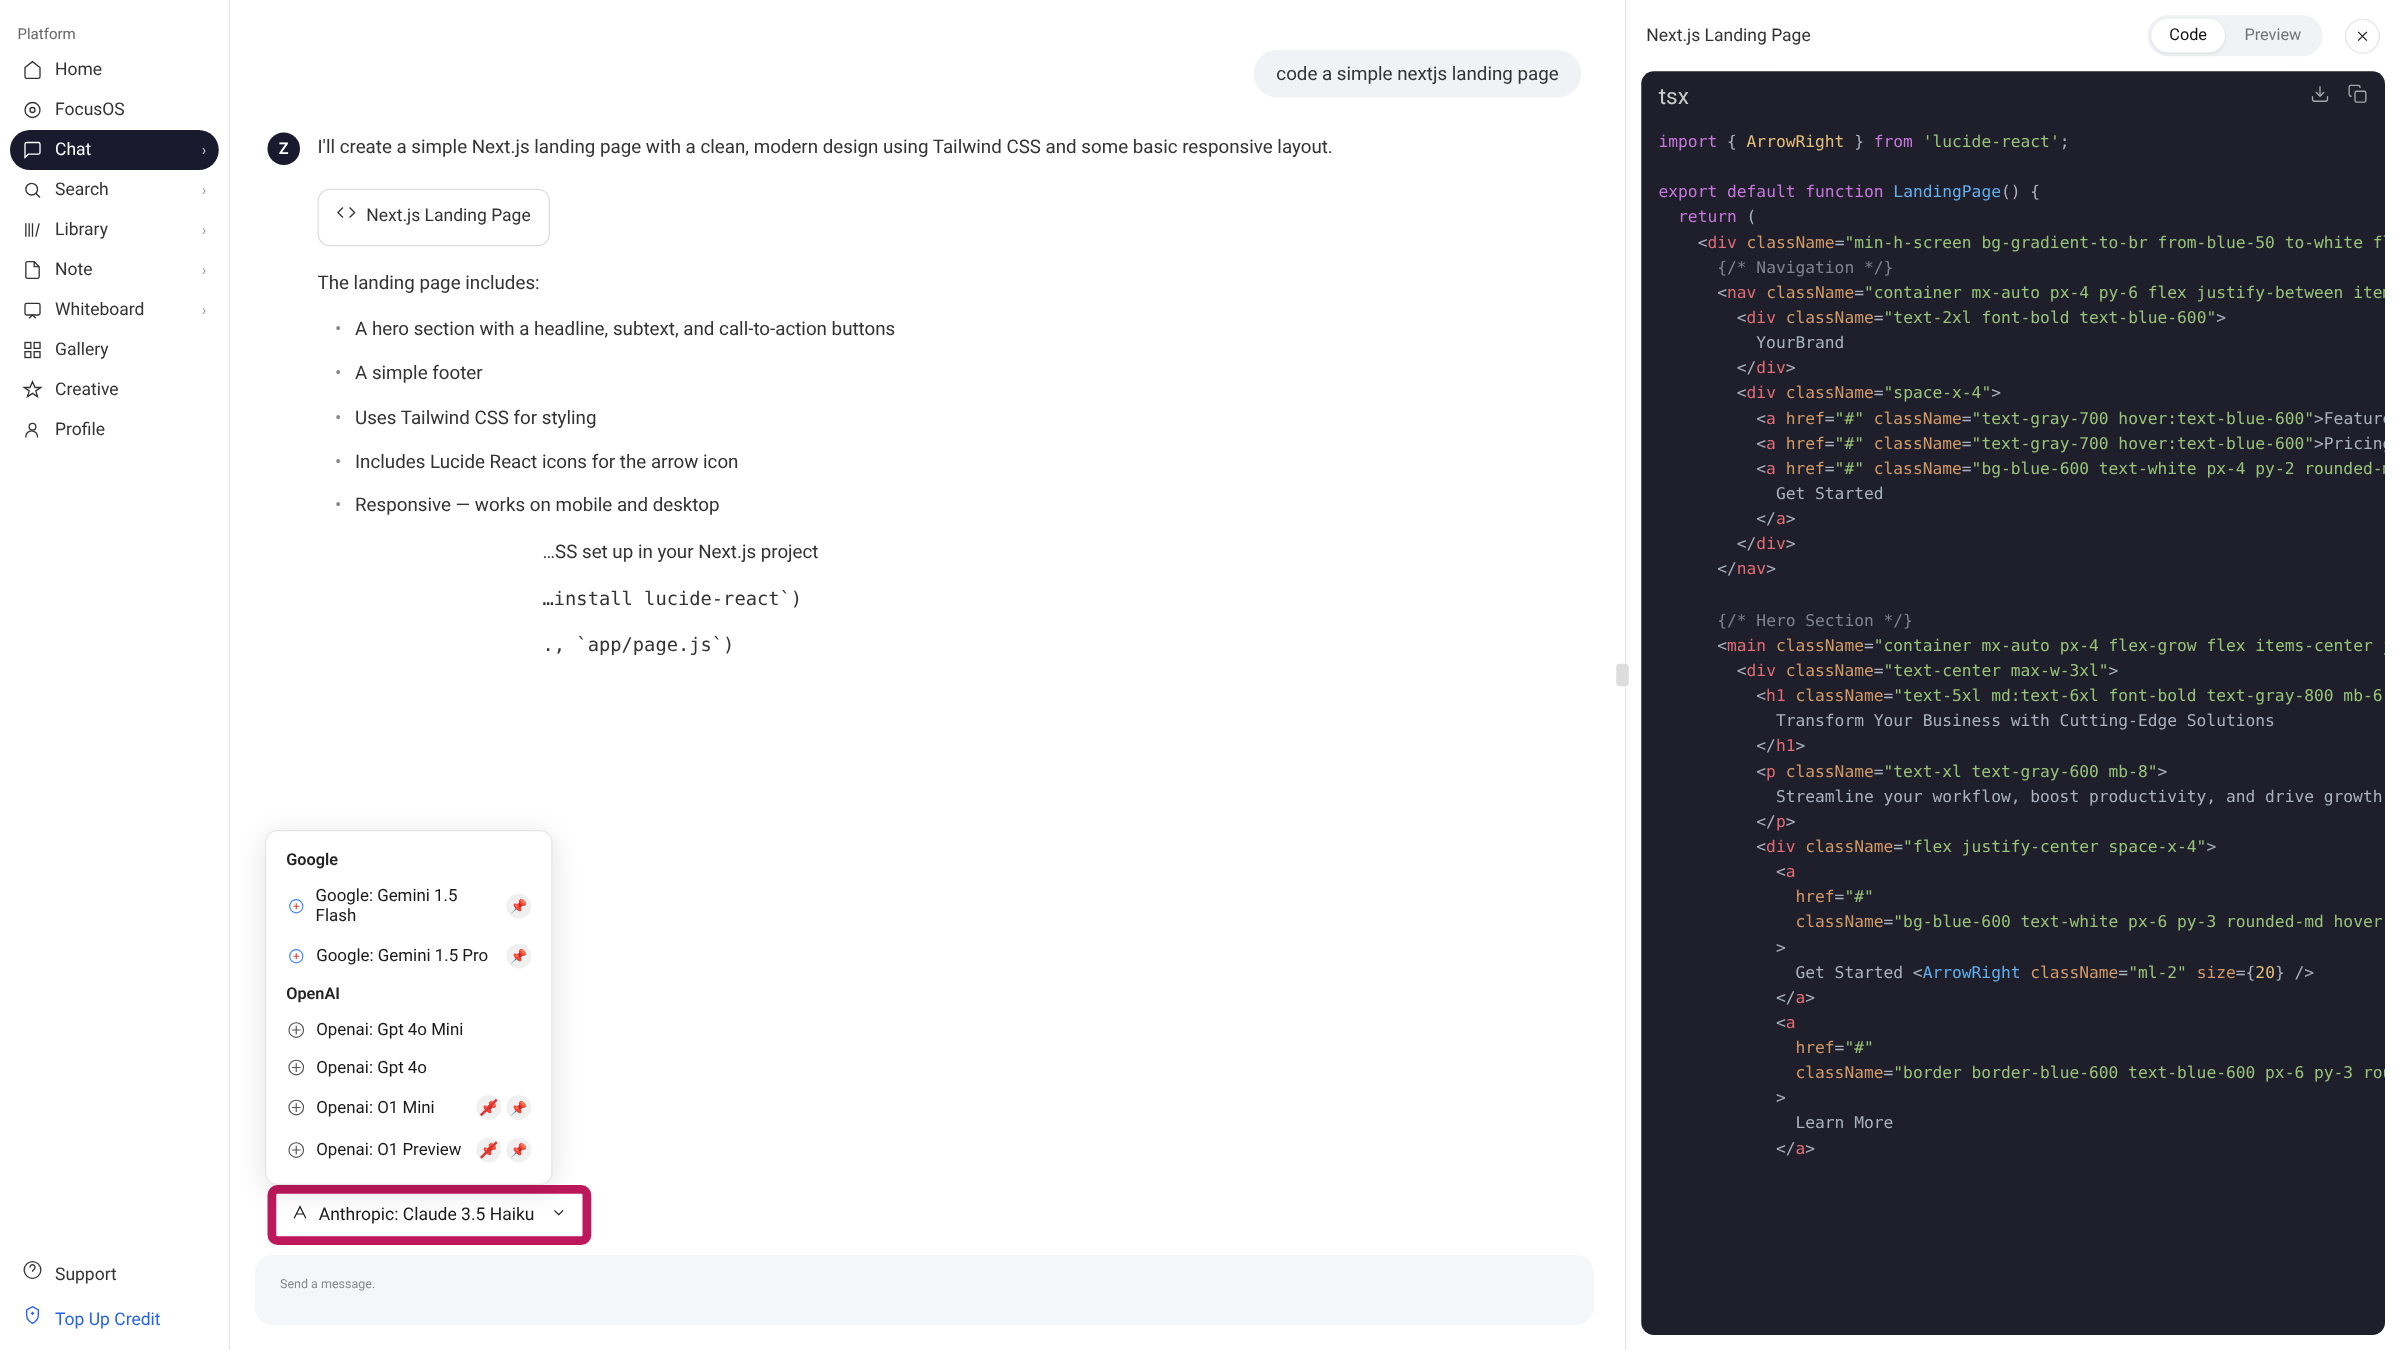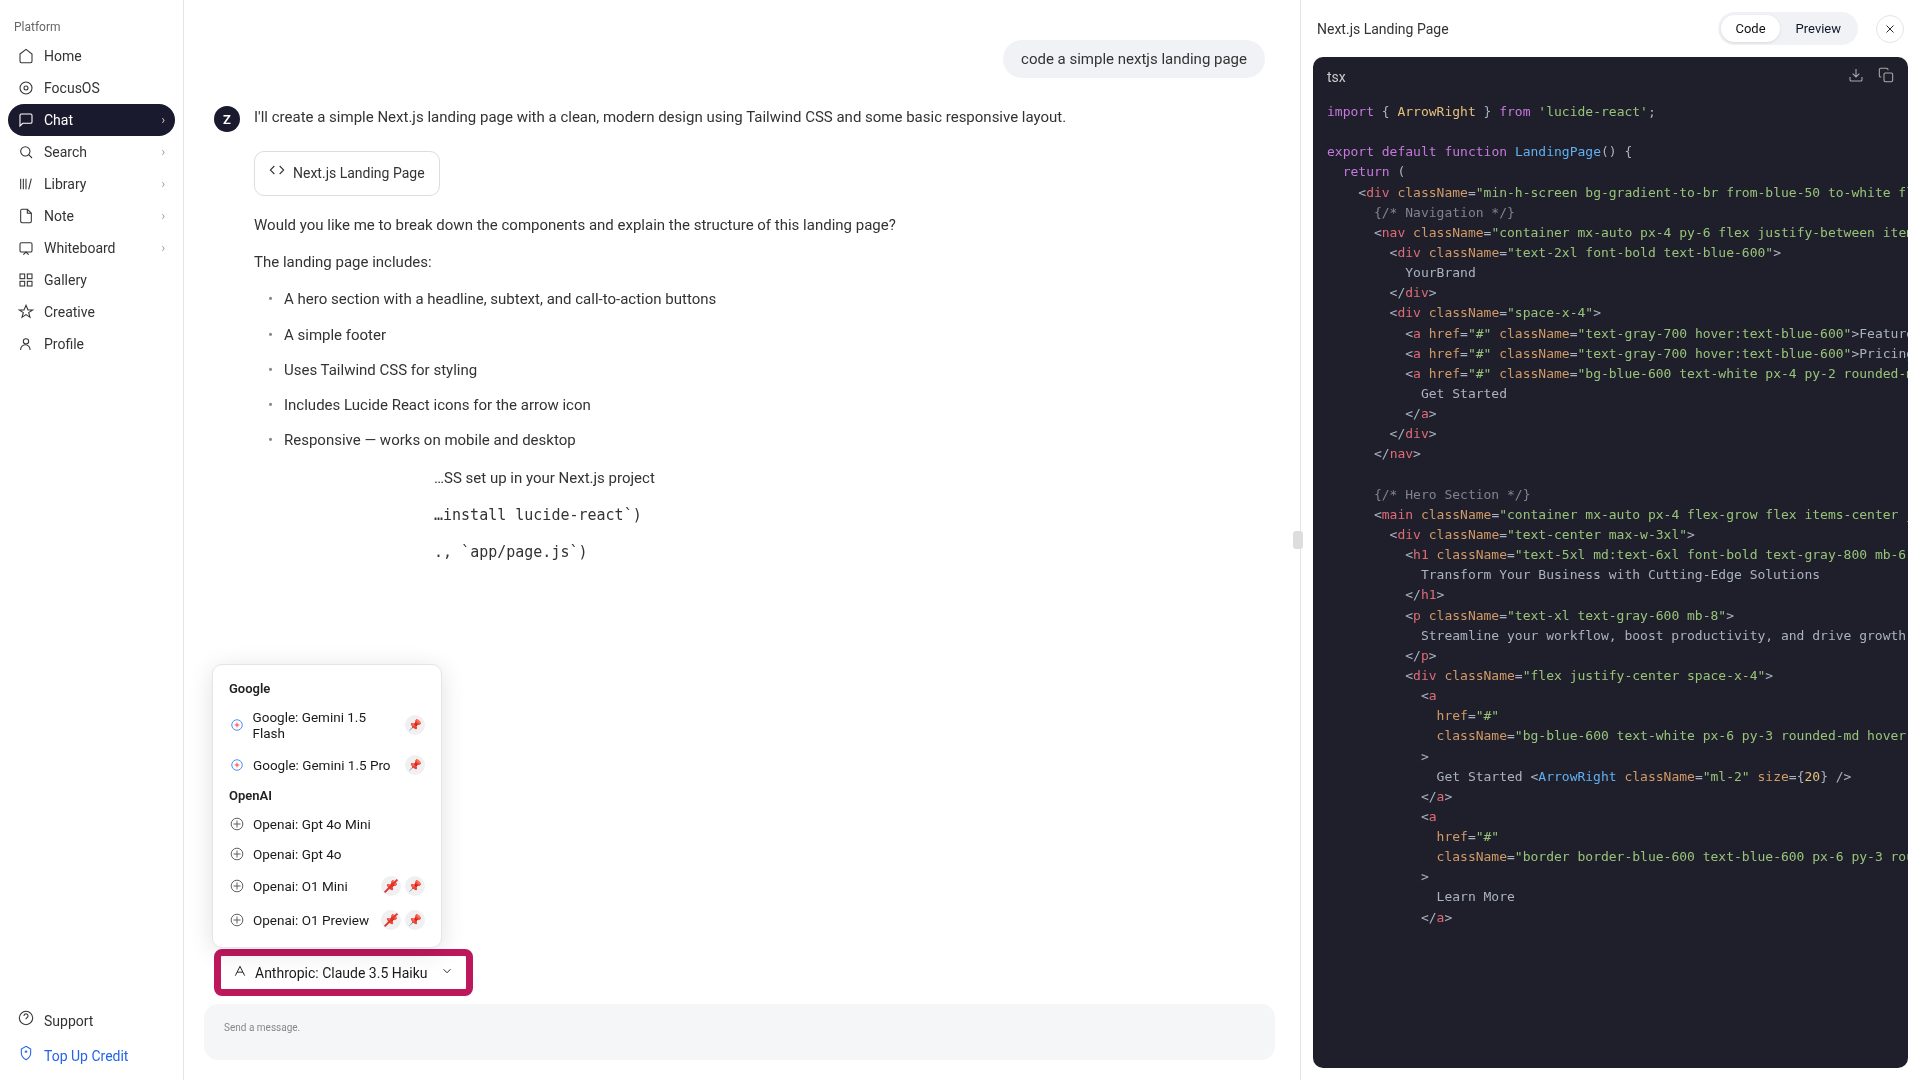--- a/index.html
+++ b/index.html
@@ -211,21 +211,21 @@
       border-radius: 18px;
       padding: 3px;
       display: flex;
       gap: 2px;
     }
     .panel-tab {
       padding: 6px 14px;
       border-radius: 16px;
       font-size: 13px;
       cursor: pointer;
-      color: #0f172a;
+      color: #737373;
     }
     .panel-tab.active { background: #fff; color: #111; box-shadow: 0 1px 3px rgba(0,0,0,0.1); }
     .panel-close {
       width: 28px; height: 28px;
       border: 1px solid #e5e5e5;
       border-radius: 50%;
       display: flex; align-items: center; justify-content: center;
       cursor: pointer;
       margin-left: 8px;
     }
@@ -236,21 +236,21 @@
       flex: 1;
       display: flex;
       flex-direction: column;
       overflow: hidden;
     }
     .code-header {
       display: flex;
       align-items: center;
       padding: 10px 14px;
       color: #ccc;
-      font-size: 14px;
+      font-size: 18px;
     }
     .code-header .actions { margin-left: auto; display: flex; gap: 14px; }
     .code-header .actions .ic { cursor: pointer; opacity: 0.8; }
     .code-body {
       flex: 1;
       overflow: auto;
       padding: 6px 14px 14px;
       font-family: "SF Mono", Monaco, Consolas, monospace;
       font-size: 13px;
       line-height: 1.55;
@@ -407,21 +407,20 @@
       <div class="assistant-body">
         <p>I'll create a simple Next.js landing page with a clean, modern design using Tailwind CSS and some basic responsive layout.</p>
         <div class="artifact-chip">
           <span class="icon">
             <svg width="16" height="16" viewBox="0 0 24 24">
                 <path d="M16 18l6-6-6-6M8 6l-6 6 6 6"></path>
               </svg>
           </span>
           <span>Next.js Landing Page</span>
         </div>
-        <p>Would you like me to break down the components and explain the structure of this landing page?</p>
         <p>The landing page includes:</p>
         <ul id="bullet-list">
             <li>A hero section with a headline, subtext, and call-to-action buttons</li>
             <li>A simple footer</li>
             <li>Uses Tailwind CSS for styling</li>
             <li>Includes Lucide React icons for the arrow icon</li>
             <li>Responsive — works on mobile and desktop</li>
           </ul>
         <p style="padding-left:180px;">…SS set up in your Next.js project</p>
         <p style="padding-left:180px; font-family:monospace;">…<span>install lucide-react</span>`)</p>

